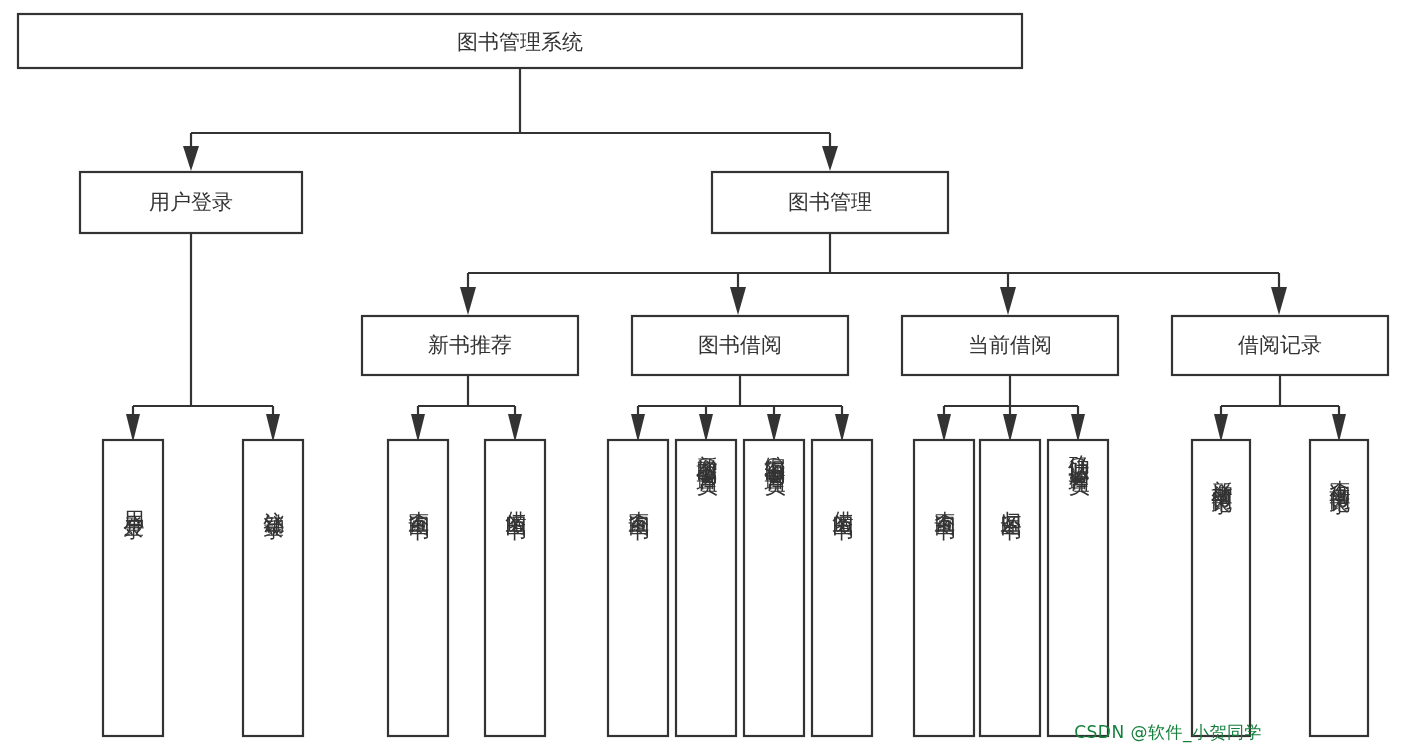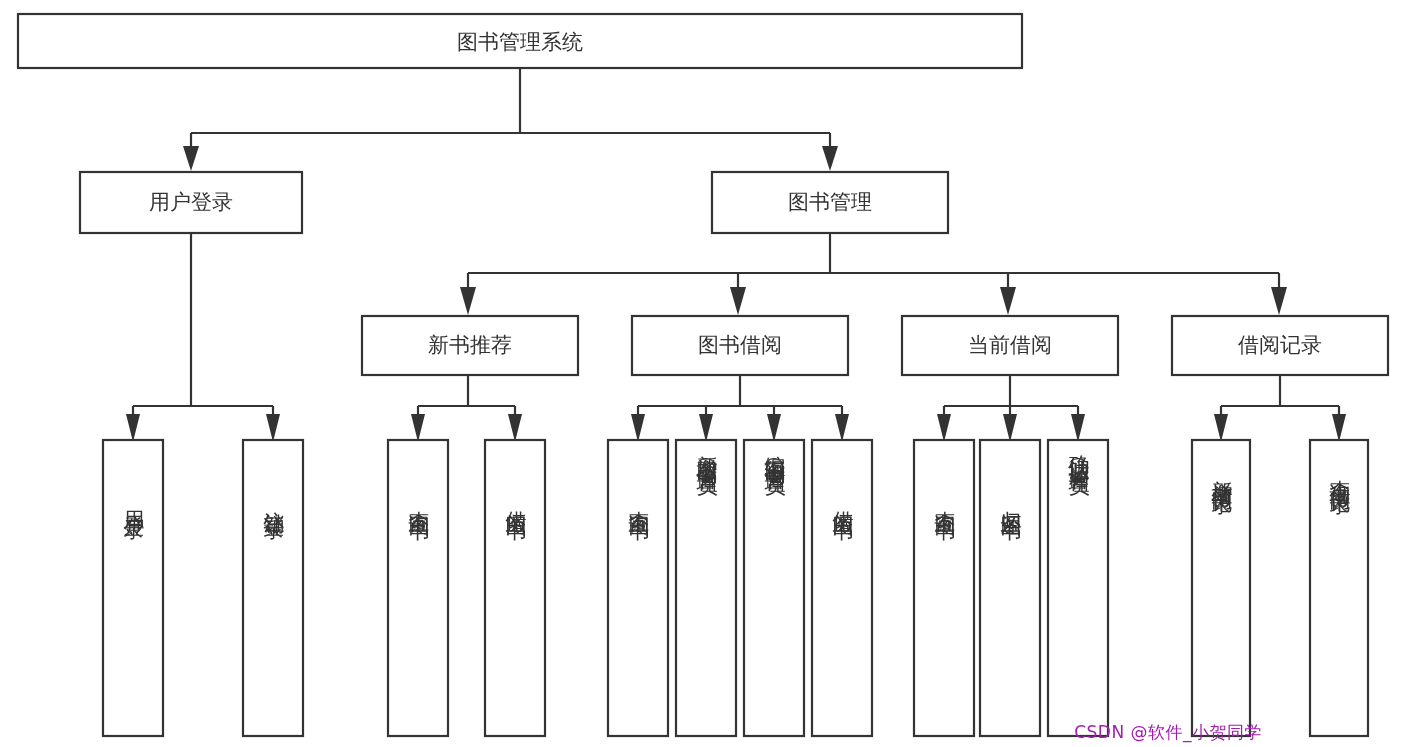--- a/index.html
+++ b/index.html
@@ -56,21 +56,21 @@
   }
   .arrow-head {
     fill: #333333;
     stroke: none;
   }
   .watermark-text {
     position: absolute;
     right: 8px;
     bottom: 3px;
     font-size: 17px;
-    color: #a21caf;
+    color: #15803d;
     font-family: "DejaVu Sans", "Liberation Sans", sans-serif;
     white-space: nowrap;
     pointer-events: none;
     letter-spacing: 0.5px;
   }
 </style>
 </head>
 <body>
 
 <div id="diagram-root">

